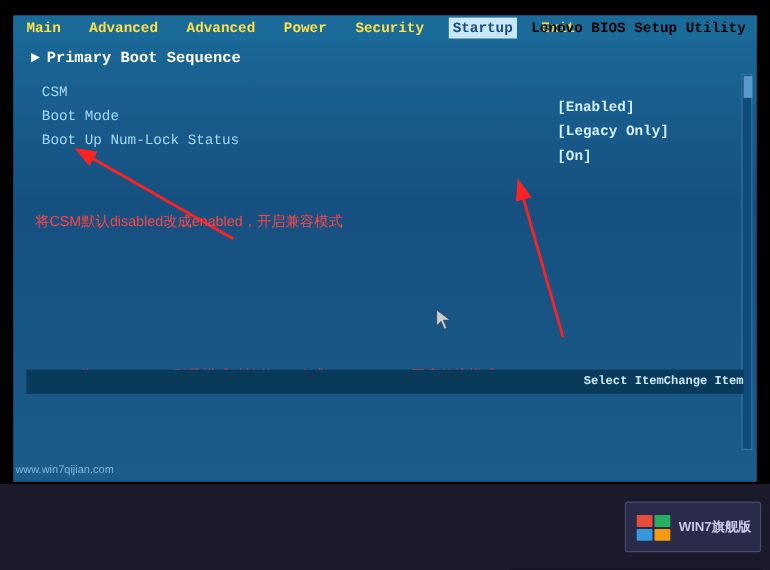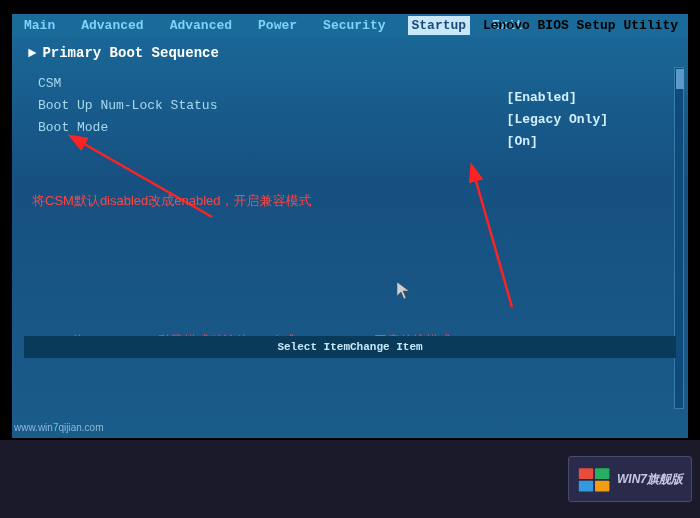--- a/index.html
+++ b/index.html
@@ -45,21 +45,21 @@
       padding: 2px 8px;
       background: #1a6a9a;
     }
 
     .menu-bar-left {
       display: flex;
       gap: 18px;
     }
 
     .menu-item {
-      color: #7dd3fc;
+      color: #fde047;
       font-size: 13px;
       font-weight: bold;
       cursor: pointer;
       padding: 2px 4px;
     }
 
     .menu-item.active {
       background: #c8e8f8;
       color: #1a4a7a;
     }
@@ -161,21 +161,21 @@
     
     .bottom-bar {
       position: absolute;
       bottom: 80px;
       left: 12px;
       right: 12px;
       height: 22px;
       background: #0a3a5a;
       display: flex;
       align-items: center;
-      justify-content: center;
+      justify-content: flex-end;
     }
 
     .bottom-item {
       color: #c8e8f8;
       font-size: 11px;
       font-weight: bold;
     }
 
     
     .win-taskbar {
@@ -183,21 +183,20 @@
       bottom: 0;
       left: 0;
       right: 0;
       height: 78px;
       background: #1a1a2a;
       display: flex;
       align-items: center;
       justify-content: flex-end;
       padding-right: 8px;
       gap: 6px;
-      font-style: italic;
     }
 
     .win7-badge {
       display: flex;
       align-items: center;
       gap: 4px;
       background: #2a2a4a;
       border: 1px solid #4a4a6a;
       padding: 4px 8px;
       border-radius: 3px;
@@ -266,22 +265,22 @@
 
       <div class="bios-content">
 
         <div class="section-title">
           <span class="section-arrow">►</span>
           <span>Primary Boot Sequence</span>
         </div>
 
         <div class="settings-list">
           <div class="setting-item">CSM</div>
+          <div class="setting-item">Boot Mode</div>
           <div class="setting-item">Boot Up Num-Lock Status</div>
-          <div class="setting-item">Boot Mode</div>
         </div>
 
         <div class="values-column">
           <div class="value-item">[Enabled]</div>
           <div class="value-item">[Legacy Only]</div>
           <div class="value-item">[On]</div>
         </div>
 
         <svg class="arrow-svg" style="position:absolute; top:80px; left:0; width:340px; height:120px;">
           <defs>

